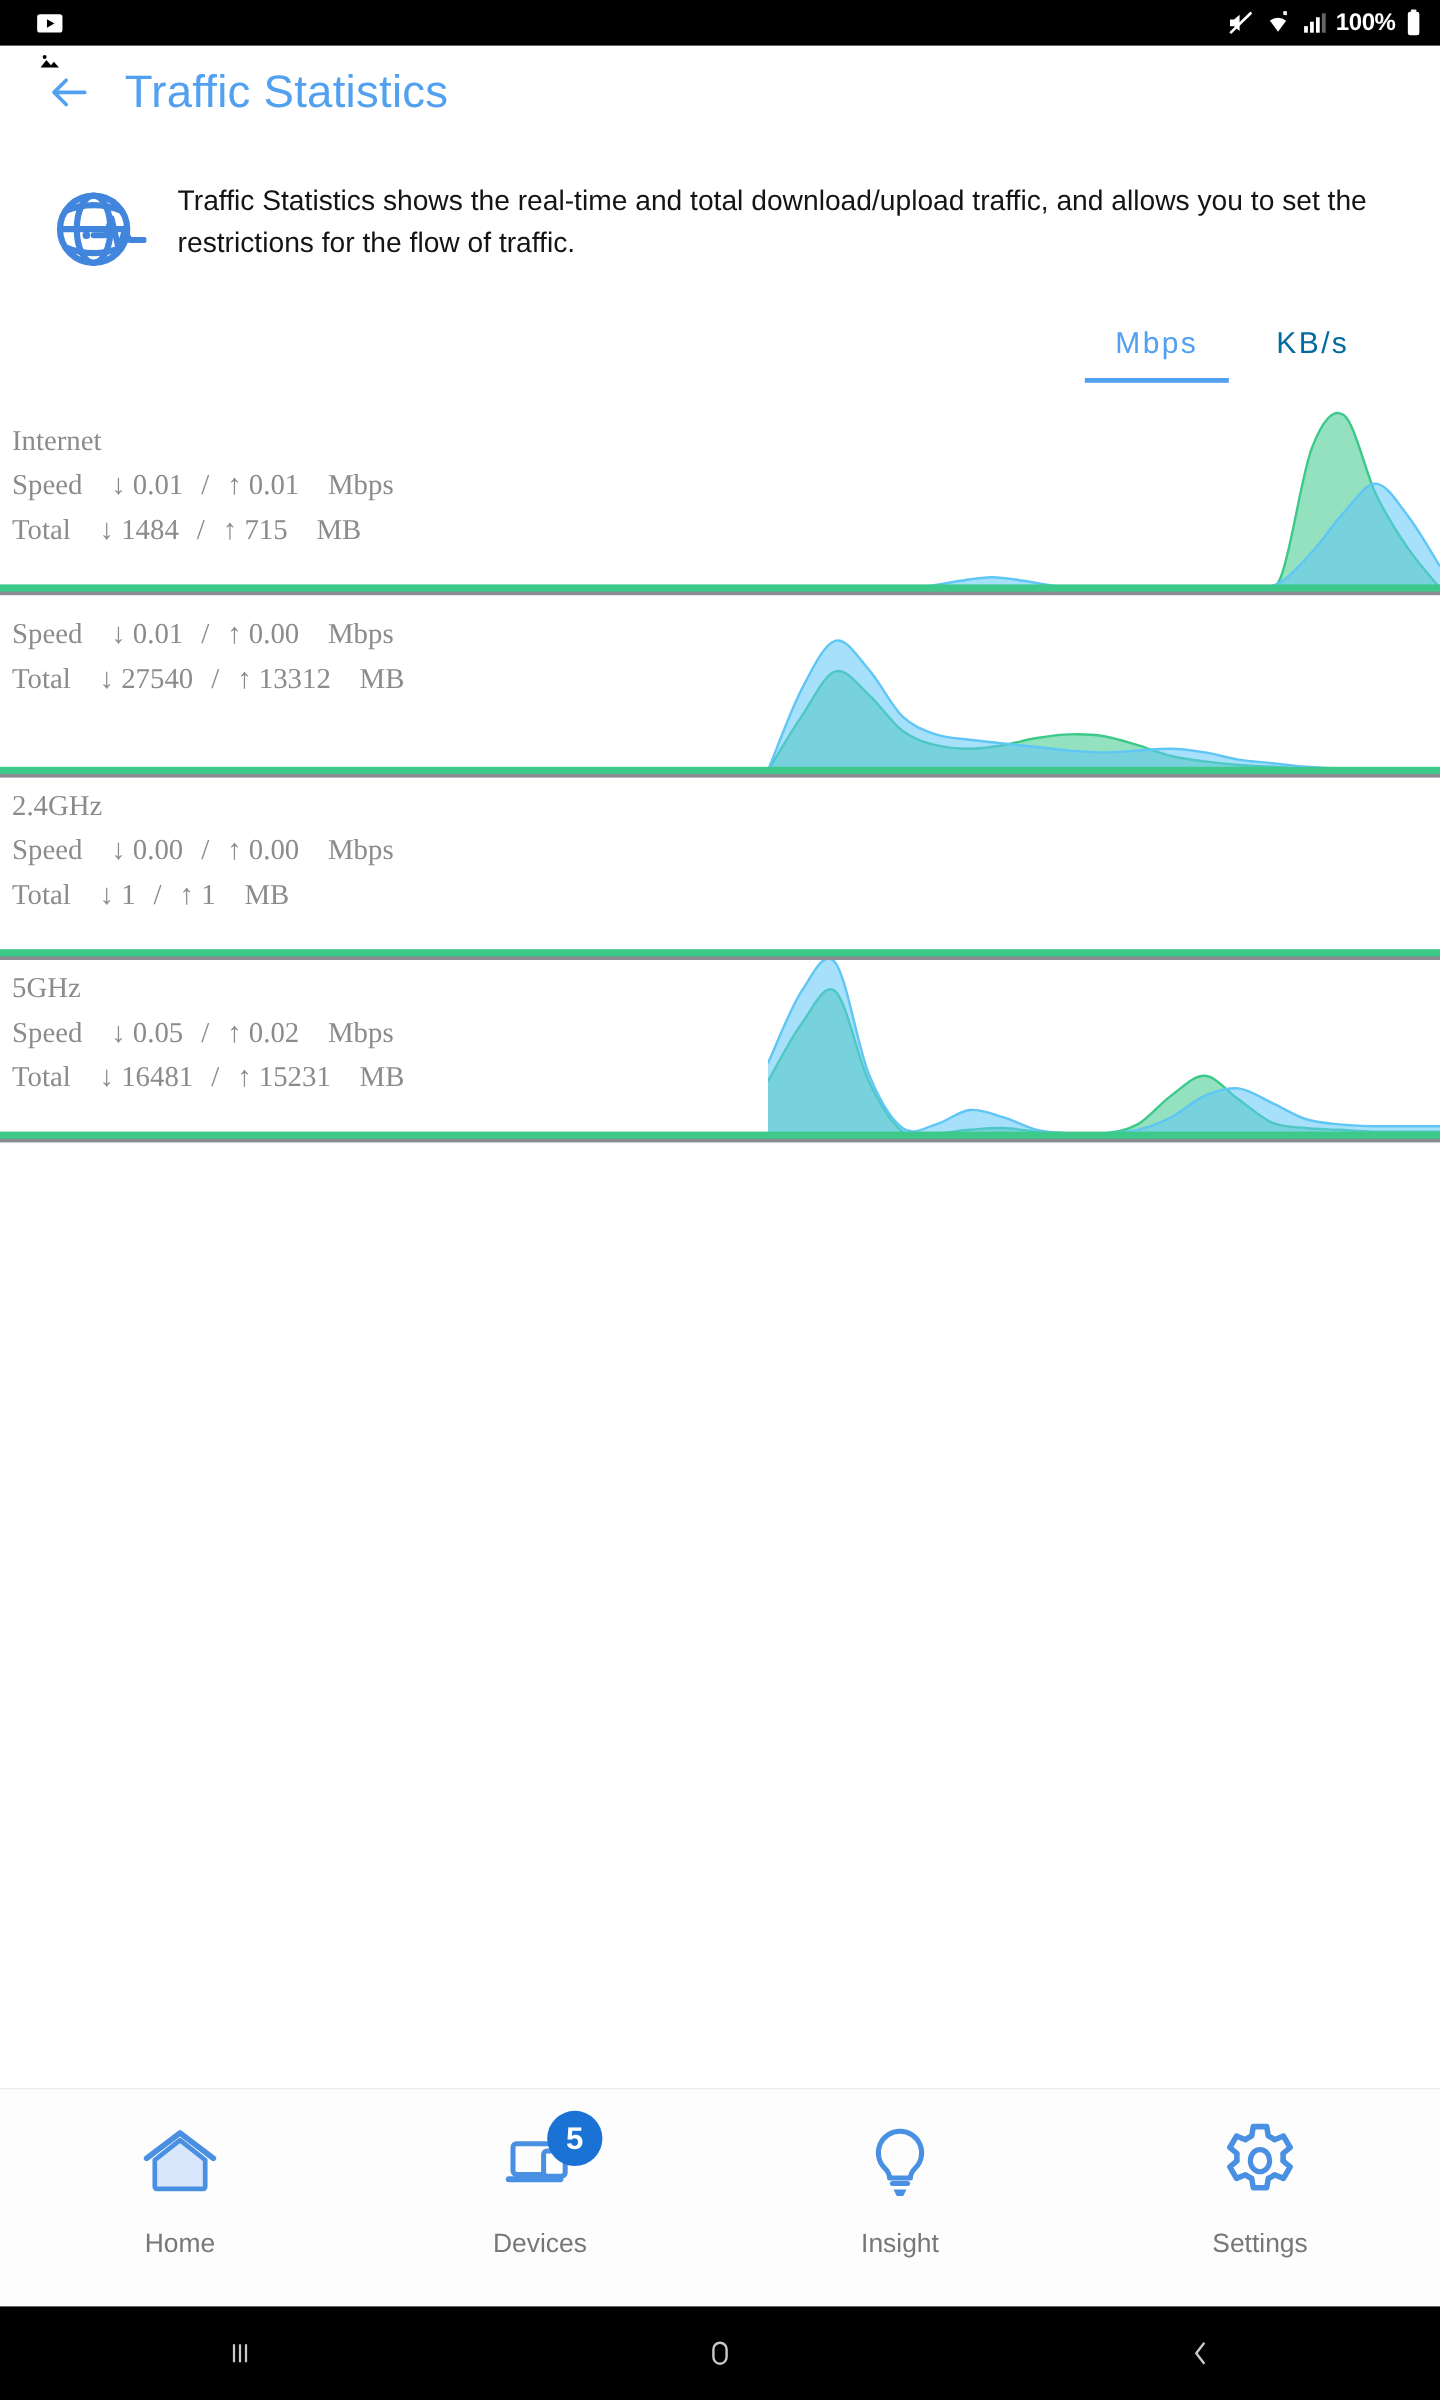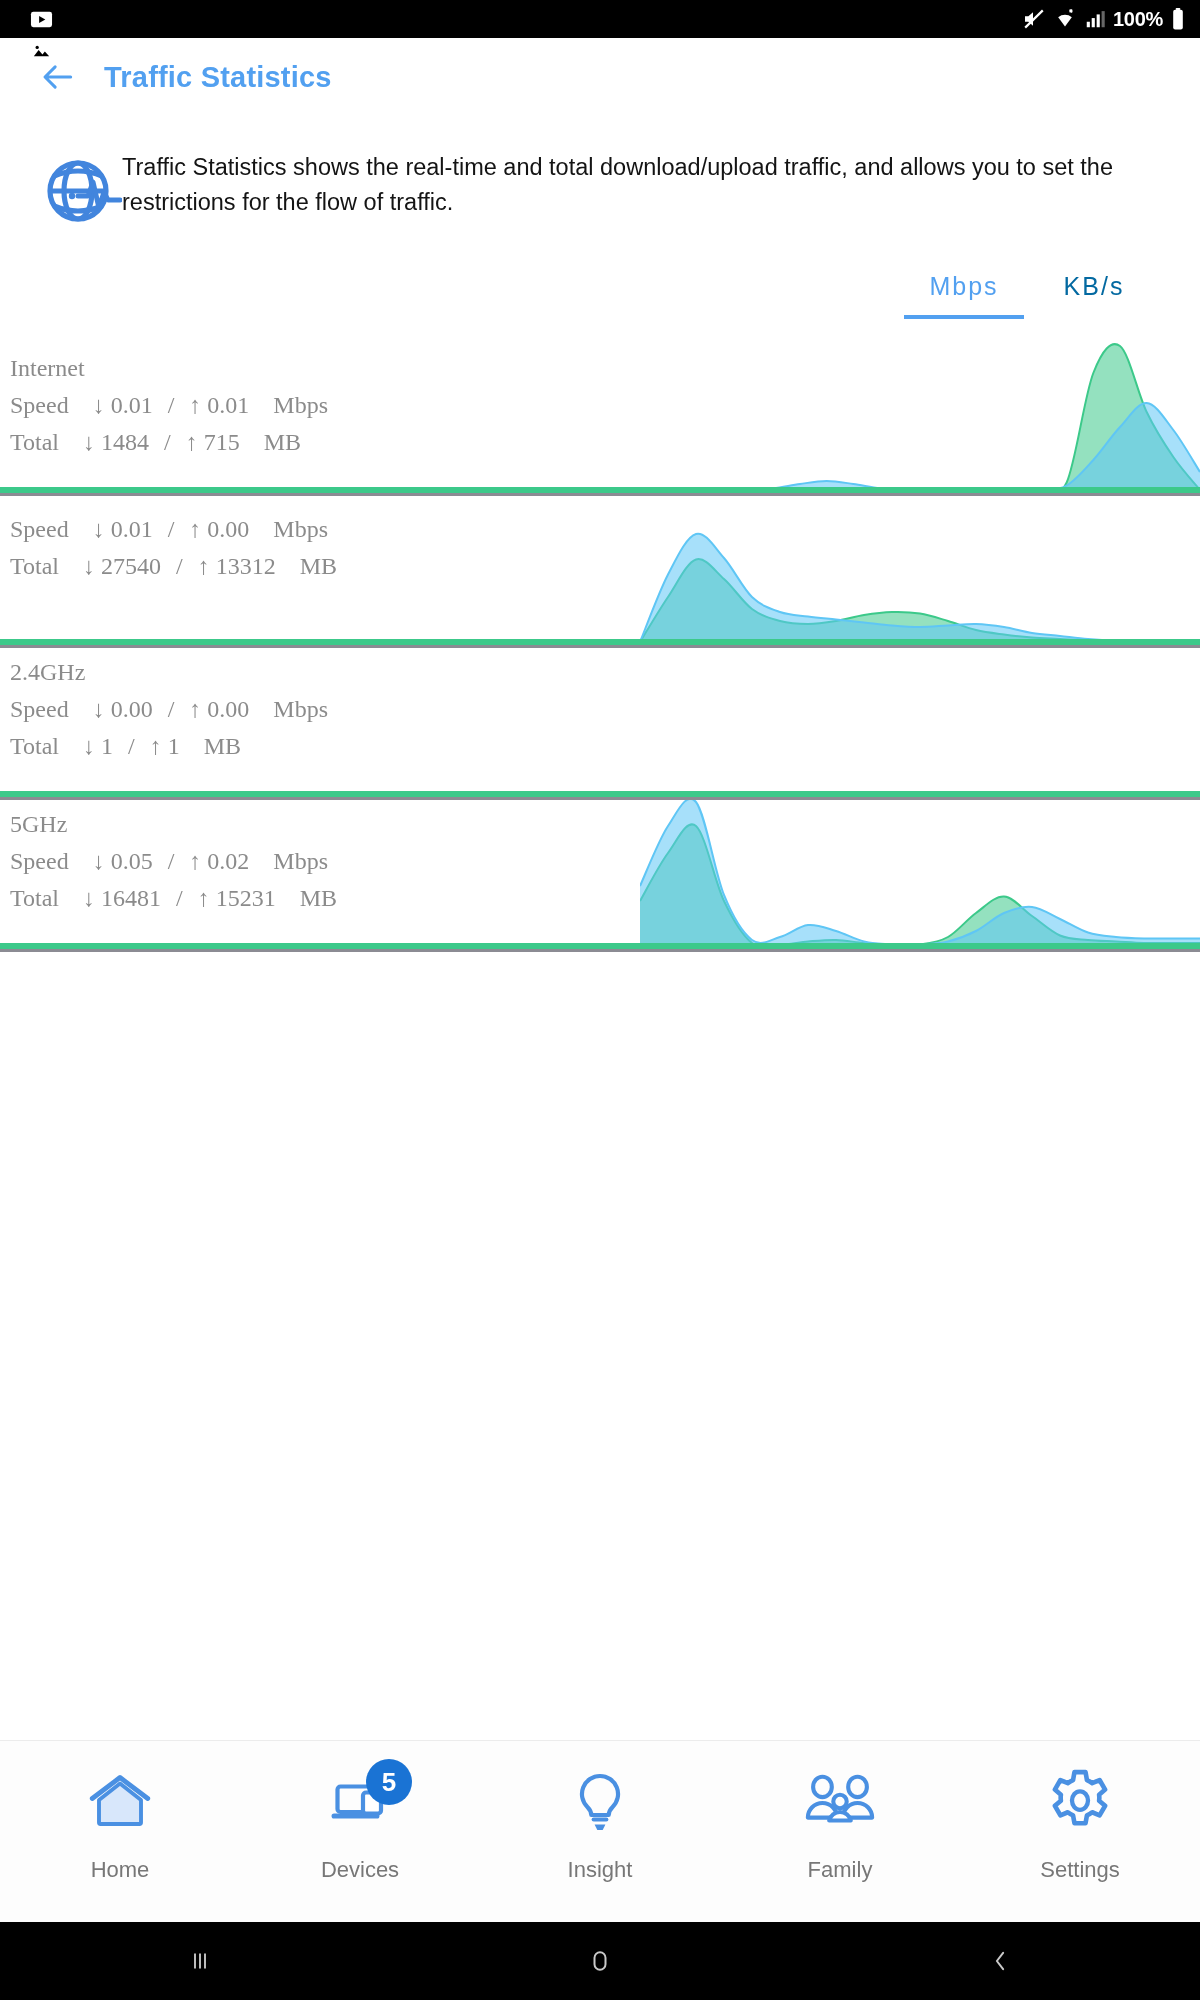--- a/index.html
+++ b/index.html
@@ -25,26 +25,26 @@
   .sb-ico{ display:inline-flex; align-items:center; justify-content:center; }
   .sb-batt-text{ font-size:20px; font-weight:600; letter-spacing:-.3px;}
 
   
   .appbar{
     height:78px; display:flex; align-items:center; gap:26px;
     padding:0 0 0 38px;
   }
   .back-arrow{ width:40px; height:40px; display:flex; align-items:center; justify-content:center; cursor:pointer;}
   .appbar-title{
-    color:#52a0f0; font-size:29px; font-weight:700; letter-spacing:.2px;
+    color:#52a0f0; font-size:38px; font-weight:400; letter-spacing:.2px;
   }
 
   
   .desc-block{
-    display:flex; align-items:flex-start; 
+    display:flex; align-items:flex-start; gap:26px;
     padding:28px 44px 0 38px;
   }
   .desc-icon{ flex:0 0 auto; width:84px; height:84px; margin-top:2px;}
   .desc-text{
     color:#141414; font-size:23.5px; line-height:1.5; font-weight:500;
     padding-top:6px; max-width:1020px;
   }
 
   
   .tabs{
@@ -363,33 +363,20 @@
     <div class="navicon">
       <svg width="72" height="72" viewBox="0 0 48 48">
         <path d="M24 6 a12 12 0 0 1 8.4 20.6 c-1.8 1.8 -2.6 3 -2.6 5.4 h-11.6 c0 -2.4 -0.8 -3.6 -2.6 -5.4 A12 12 0 0 1 24 6 Z" fill="none" stroke="#4a90e2" stroke-width="2.8" stroke-linejoin="round"></path>
         <rect x="18.4" y="33.6" width="11.2" height="2.8" rx="1.4" fill="#4a90e2"></rect>
         <path d="M20.4 38.4 h7.2 l-1.8 3.6 h-3.6 Z" fill="#4a90e2"></path>
       </svg>
     </div>
     <div class="navlabel">Insight</div>
   </div>
 
-  <div class="navitem">
-    <div class="navicon">
-      <svg width="76" height="76" viewBox="0 0 52 48">
-        <ellipse cx="14" cy="13" rx="6.4" ry="7" fill="none" stroke="#4a90e2" stroke-width="2.8"></ellipse>
-        <path d="M4 34 a10 10 0 0 1 20 0 Z" fill="none" stroke="#4a90e2" stroke-width="2.8" stroke-linejoin="round"></path>
-        <ellipse cx="38" cy="13" rx="6.4" ry="7" fill="none" stroke="#4a90e2" stroke-width="2.8"></ellipse>
-        <path d="M28 34 a10 10 0 0 1 20 0 Z" fill="none" stroke="#4a90e2" stroke-width="2.8" stroke-linejoin="round"></path>
-        <circle cx="26" cy="23" r="4.6" fill="none" stroke="#4a90e2" stroke-width="2.8"></circle>
-        <path d="M18.6 36 a7.6 7.6 0 0 1 14.8 0 Z" fill="#fff" stroke="#4a90e2" stroke-width="2.8" stroke-linejoin="round"></path>
-      </svg>
-    </div>
-    <div class="navlabel">Family</div>
-  </div>
 
   <div class="navitem">
     <div class="navicon">
       <svg width="74" height="74" viewBox="0 0 48 48">
         <path d="M20.4 4 h7.2 l0.9 5.1 a15 15 0 0 1 3.4 2 l4.8 -2 l3.6 6.2 l-3.9 3.3 a15 15 0 0 1 0 3.9 l3.9 3.3 l-3.6 6.2 l-4.8 -2 a15 15 0 0 1 -3.4 2 l-0.9 5.1 h-7.2 l-0.9 -5.1 a15 15 0 0 1 -3.4 -2 l-4.8 2 l-3.6 -6.2 l3.9 -3.3 a15 15 0 0 1 0 -3.9 l-3.9 -3.3 l3.6 -6.2 l4.8 2 a15 15 0 0 1 3.4 -2 Z" fill="none" stroke="#4a90e2" stroke-width="3" stroke-linejoin="round"></path>
         <ellipse cx="24" cy="22.4" rx="5.2" ry="6" fill="none" stroke="#4a90e2" stroke-width="2.8"></ellipse>
       </svg>
     </div>
     <div class="navlabel">Settings</div>
   </div>

